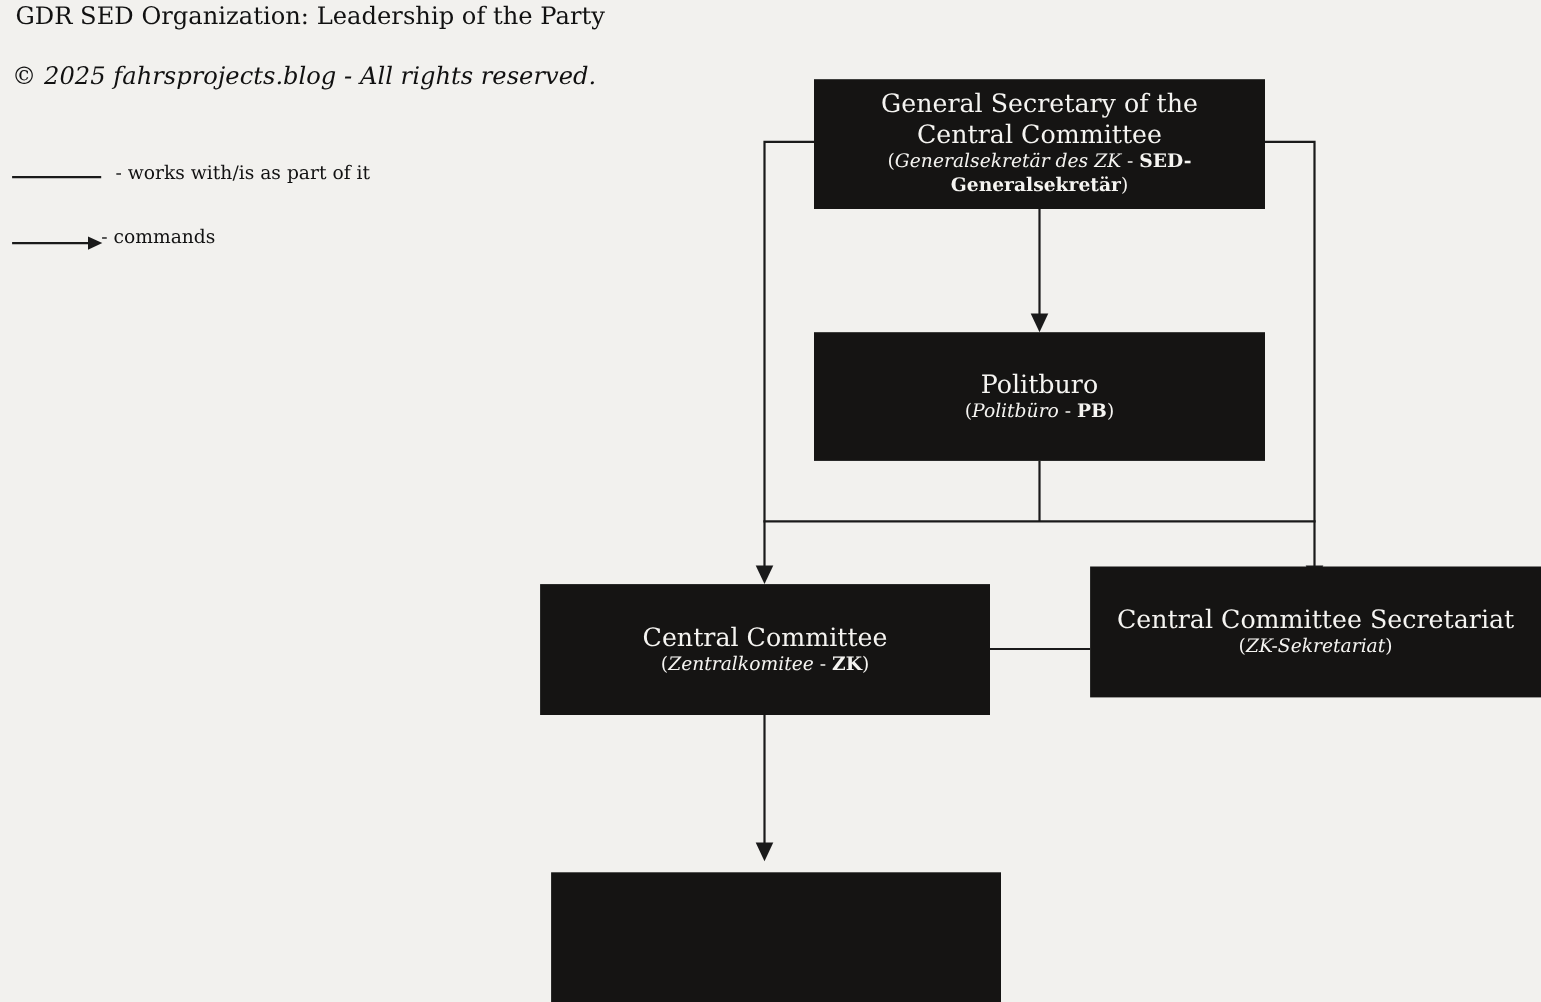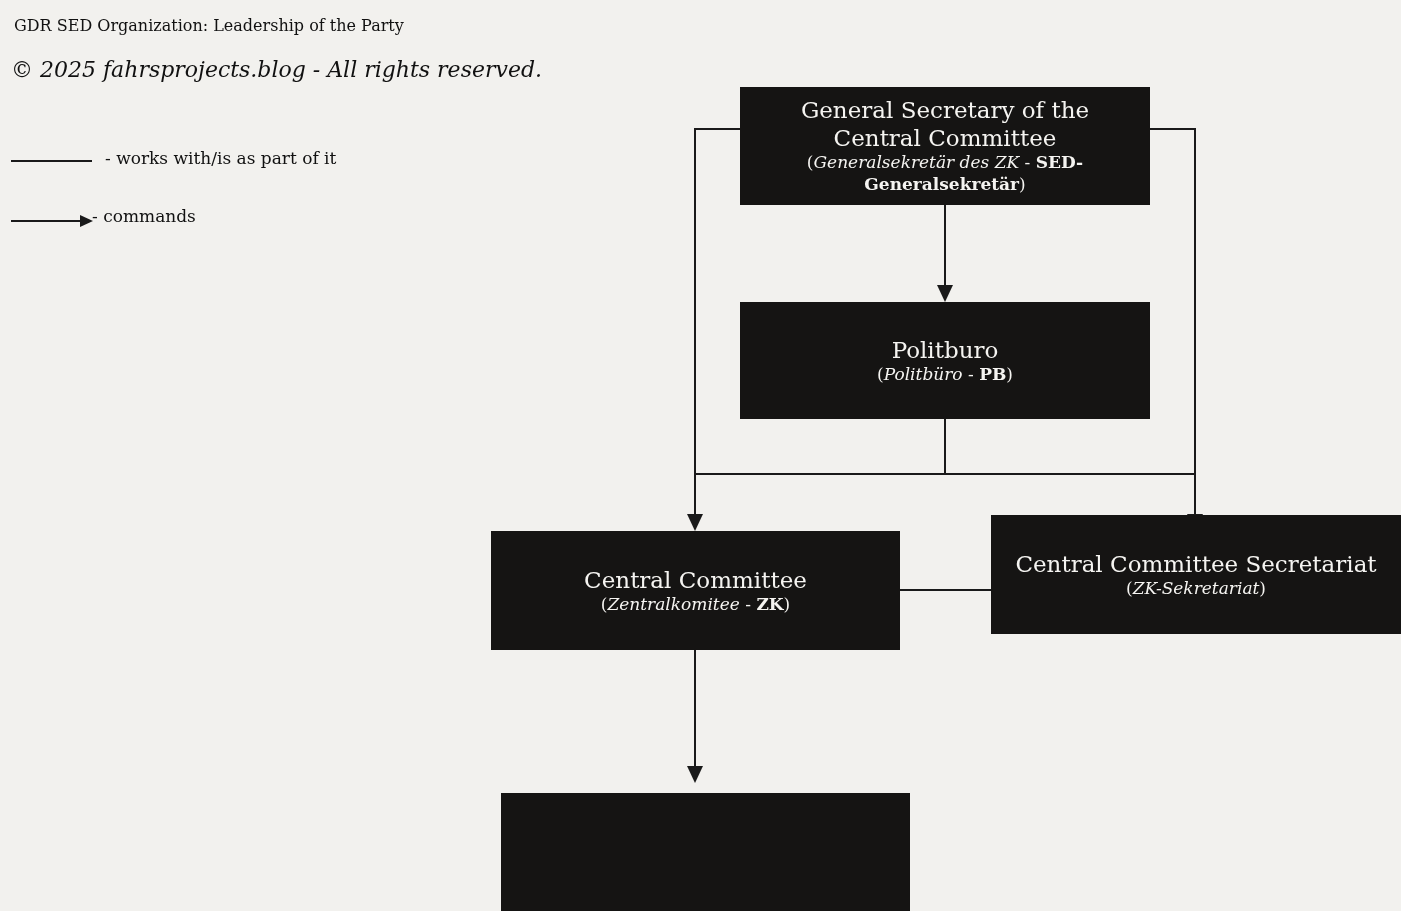--- a/index.html
+++ b/index.html
@@ -26,22 +26,22 @@
     stroke-width: 2;
     fill: none;
   }
   .arrowhead {
     fill: var(--line, #1a1a1a);
     stroke: none;
   }
   .page-title {
     position: absolute;
     left: 14px;
-    top: 16px;
-    font-size: 16px;
+    top: 3px;
+    font-size: 22px;
     z-index: 2;
     white-space: nowrap;
   }
   .copyright {
     position: absolute;
     left: 11px;
     top: 57px;
     font-size: 22px;
     z-index: 2;
     white-space: nowrap;
@@ -71,21 +71,21 @@
   .node-title {
     font-size: 23px;
     line-height: 1.22;
   }
   .node-sub {
     font-size: 17px;
     line-height: 1.28;
   }
   .node-sub em { font-style: italic; }
   .node-sub strong { font-weight: bold; text-align: center; }
-  .node-gs            { left: 740px; top: 72px;  width: 410px; height: 118px; margin-top: 15px; }
+  .node-gs            { left: 740px; top: 72px;  width: 410px; height: 118px; }
   .node-politburo     { left: 740px; top: 302px; width: 410px; height: 117px; }
   .node-cc            { left: 491px; top: 531px; width: 409px; height: 119px; }
   .node-ccs           { left: 991px; top: 515px; width: 410px; height: 119px; }
   .node-dept-back {
     left: 501px; top: 793px; width: 409px; height: 125px;
     z-index: 2;
   }
   .node-dept-front {
     left: 491px; top: 783px; width: 409px; height: 115px;
     border: 2px solid var(--background, #f2f1ee);

